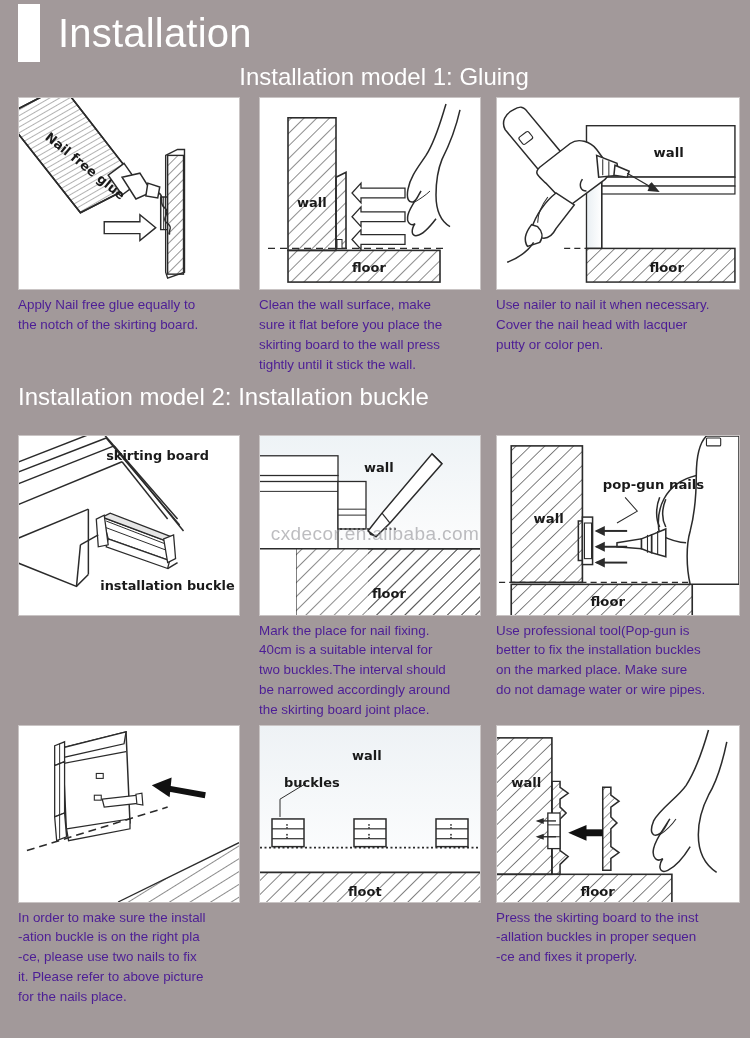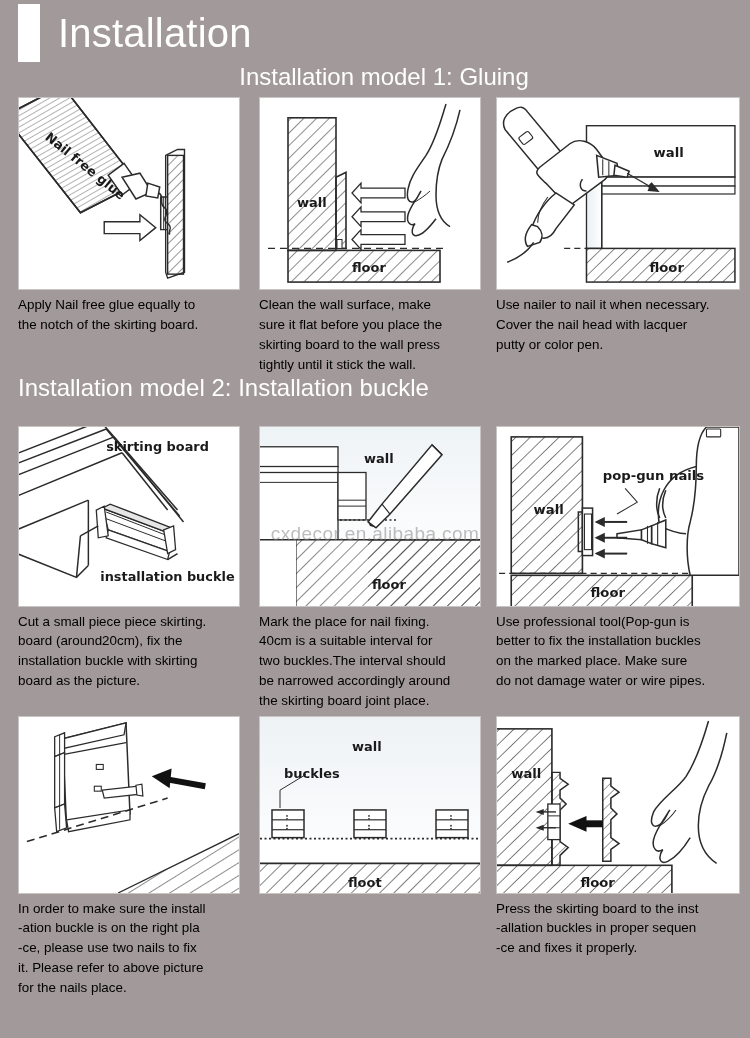--- a/index.html
+++ b/index.html
@@ -40,21 +40,21 @@
 
   
   .section-heading {
     color: #ffffff;
     font-size: 24px;
     font-weight: 400;
     padding-left: 18px;
     line-height: 1.1;
   }
   #section-1-heading { margin-top: 4px; margin-bottom: 7px; text-align: center; }
-  #section-2-heading { margin-top: 2px; margin-bottom: 7px; }
+  #section-2-heading { margin-top: 11px; margin-bottom: 7px; }
 
   
   .panel-row {
     display: flex;
     padding: 0 10px 0 18px;
     box-sizing: border-box;
     gap: 0;
   }
   .panel-cell {
     box-sizing: border-box;
@@ -68,21 +68,21 @@
     border: 1px solid #c9c4c4;
     width: 100%;
     box-sizing: border-box;
     display: block;
     position: relative;
     overflow: hidden;
   }
   .panel-figure svg { display: block; width: 100%; height: 100%; }
 
   .caption {
-    color: #000000;
+    color: #4c1d95;
     font-size: 13.4px;
     line-height: 1.47;
     padding-top: 5px;
     white-space: pre-line;
   }
 
   
   .row-1 .panel-figure { height: 193px; }
   .row-2 .panel-figure { height: 181px; }
   .row-3 .panel-figure { height: 178px; }
@@ -316,24 +316,20 @@
 
         <g class="ln">
           <path d="M62,110 L80,100"></path>
           <path d="M150,134 L160,128"></path>
         </g>
 
         <text class="lbl" x="88" y="24" font-size="13.5">skirting board</text>
         <text class="lbl" x="82" y="156" font-size="13.5">installation buckle</text>
       </svg>
     </div>
-    <div class="caption">Cut a small piece piece skirting.
-board (around20cm), fix the
-installation buckle  with skirting
- board as the picture.</div>
   </div>
 
   <div class="panel-cell c2">
     <div class="panel-figure">
       <svg viewBox="0 0 220 181" preserveAspectRatio="none">
         <defs>
           <pattern id="h5" width="10" height="10" patternTransform="rotate(45)" patternUnits="userSpaceOnUse">
             <line x1="0" y1="0" x2="0" y2="10" stroke="#2b2b2b" stroke-width="1.1"></line>
           </pattern>
           <linearGradient id="g5" x1="0" y1="0" x2="0" y2="1">

